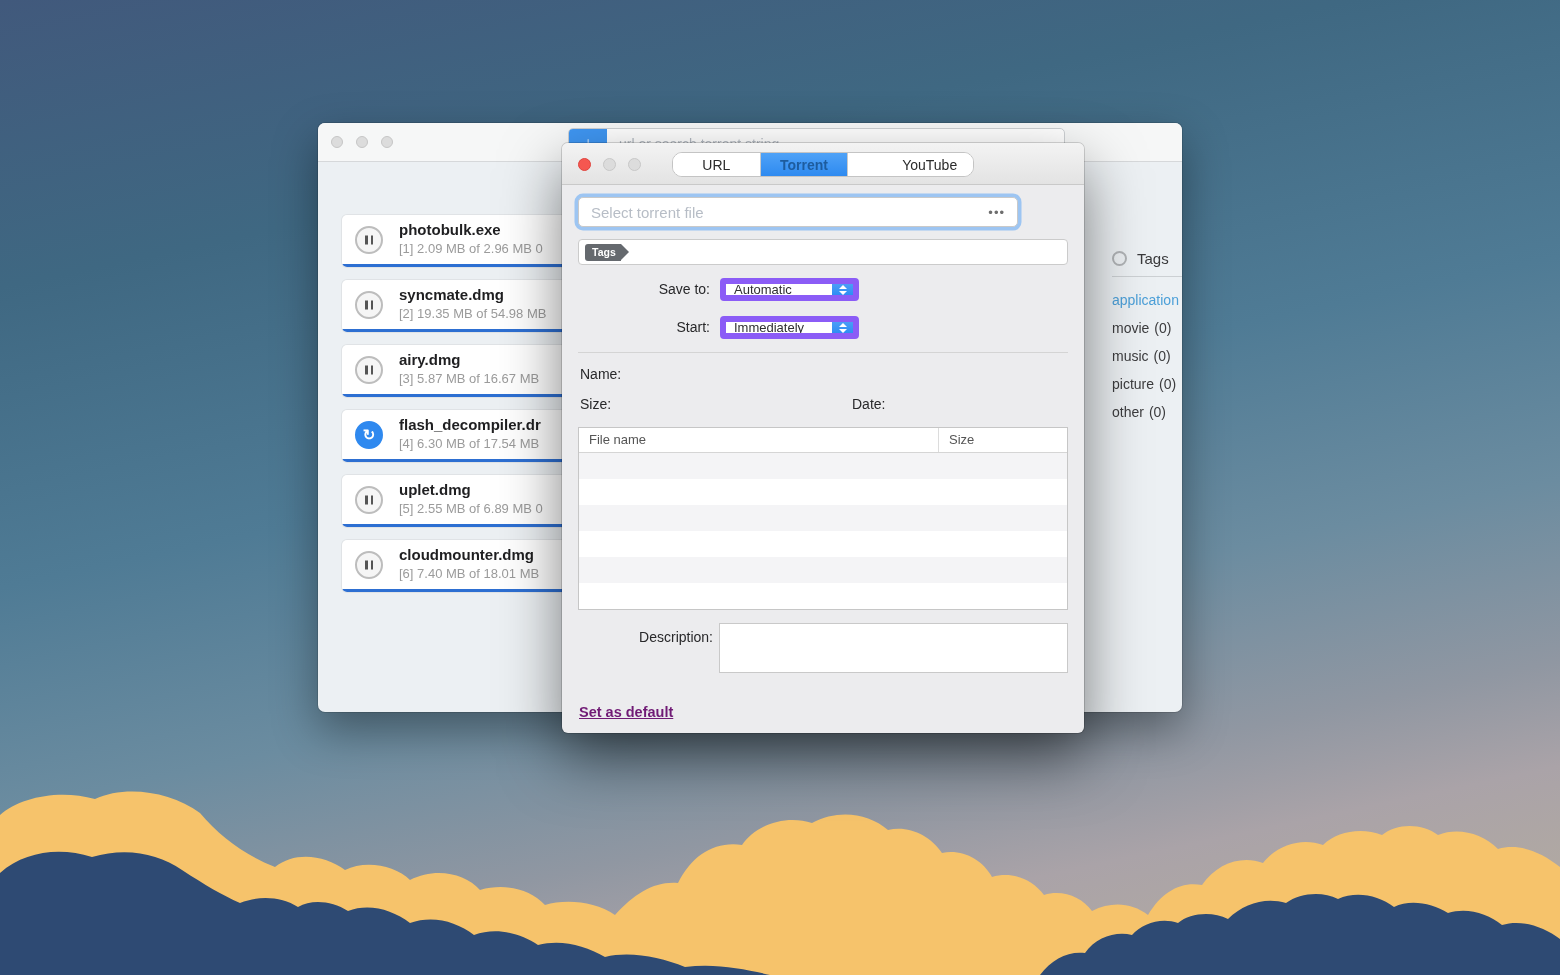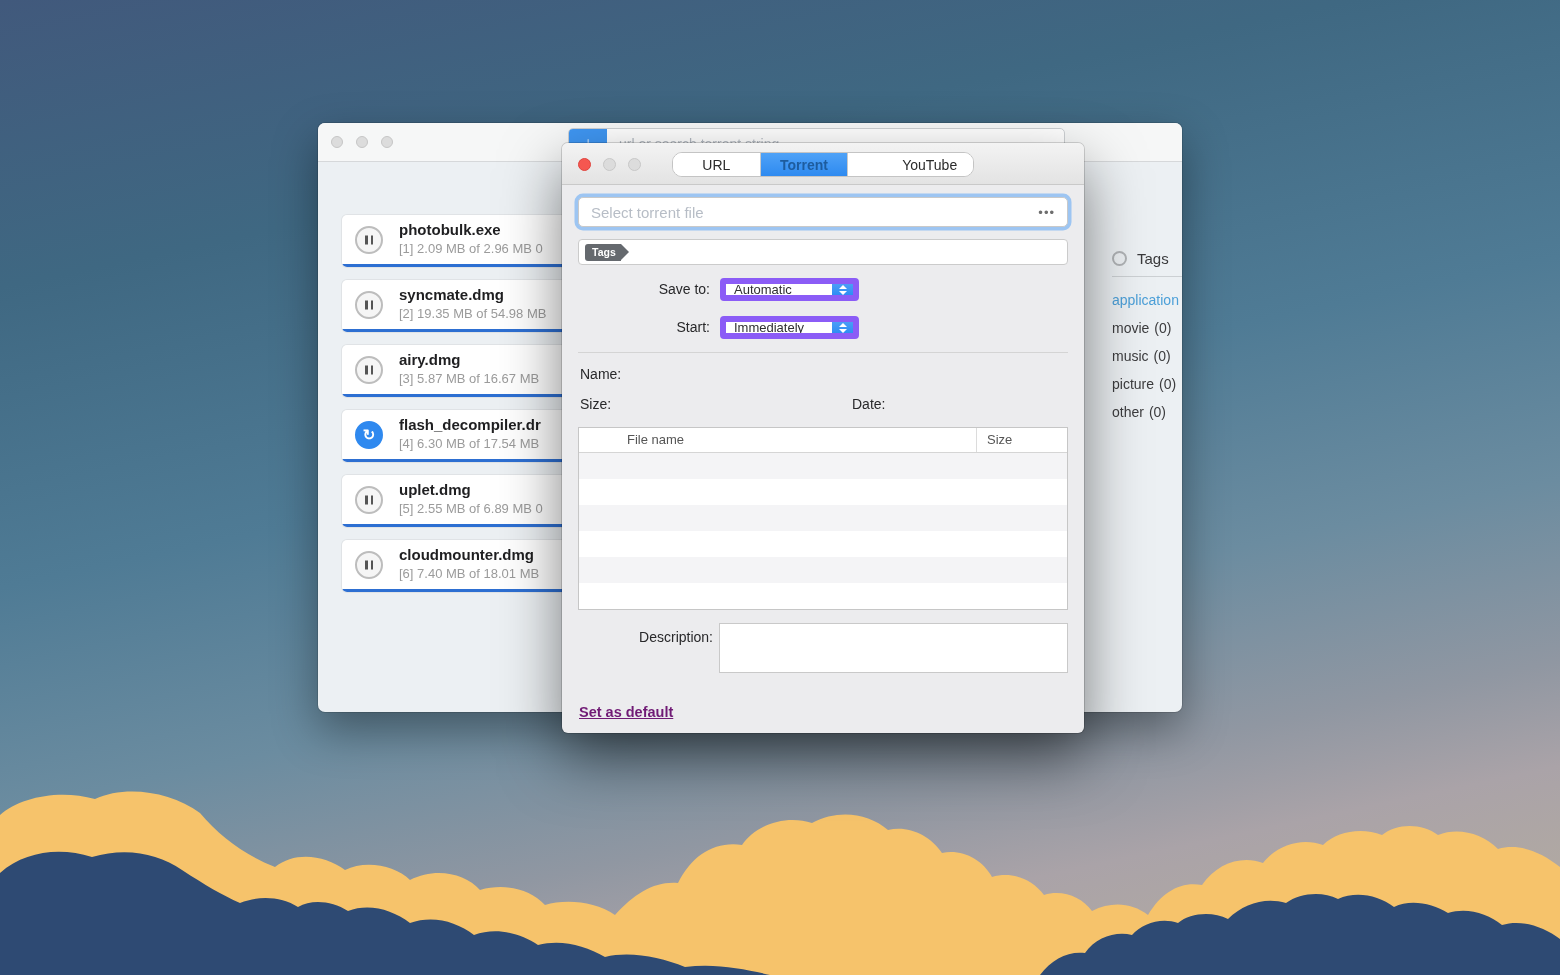--- a/index.html
+++ b/index.html
@@ -66,21 +66,21 @@
   .dlg-light { width:13px; height:13px; border-radius:50%; }
   .dlg-light.close { background:#f55750; border:1px solid #e0443e; }
   .dlg-light.dim { background:#dcdcdc; border:1px solid #c8c8c8; }
   .segmented { position:absolute; left:50%; top:9px; transform:translateX(-50%); display:flex;
                width:302px; height:25px; border:1px solid #c4c4c4; border-radius:10px; overflow:hidden; background:#fff; }
   .segment { flex:1; display:flex; align-items:center; justify-content:center; font-size:14px;
              color:#2b2b2b; background:#fff; border-right:1px solid #c9c9c9; cursor:default; }
   .segment:last-child { border-right:none;margin-left:38px; }
   .segment.selected { background:linear-gradient(#4fa2f7,#2e8af0); color:#1d5c9e; font-weight:600; }
 
-  .torrent-input { position:absolute; left:16px; top:54px; width:490px; height:30px; background:#fff;
+  .torrent-input { position:absolute; left:16px; top:54px; width:440px; height:30px; background:#fff;
                    border:1px solid #c9c9c9; border-radius:5px; display:flex; align-items:center;
                    box-shadow:0 0 0 3.5px rgba(92,166,245,.55); }
   .torrent-input input { flex:1; border:none; outline:none; height:100%; padding:0 12px; font-size:15px;
                          font-family:"Liberation Sans",sans-serif; background:transparent; color:#333; }
   .torrent-input input::placeholder { color:#b7bdc6; }
   .more-btn { padding:0 12px; color:#6e6e6e; font-size:13px; letter-spacing:1px; cursor:default; }
 
   .tags-field { position:absolute; left:16px; top:96px; width:490px; height:26px; background:#fff;
                 border:1px solid #cbcbcb; border-radius:4px; display:flex; align-items:center; padding-left:6px; }
   .tag-pill { display:flex; align-items:center; height:17px; }
@@ -97,21 +97,21 @@
   .stepper { width:21px; height:23px; background:linear-gradient(#5aa7f7,#1f83f3); display:flex;
              flex-direction:column; align-items:center; justify-content:center; gap:2px; flex:0 0 auto; }
   .chev-up { width:0; height:0; border-left:4px solid transparent; border-right:4px solid transparent; border-bottom:4.5px solid #fff; }
   .chev-dn { width:0; height:0; border-left:4px solid transparent; border-right:4px solid transparent; border-top:4.5px solid #fff; }
 
   .dlg-sep { position:absolute; left:16px; top:209px; width:490px; height:1px; background:#d4d4d4; }
   .meta-label { position:absolute; font-size:14px; color:#28282a; }
 
   .file-table { position:absolute; left:16px; top:284px; width:490px; height:183px; background:#fff;
                 border:1px solid #c6c6c6; }
-  .ft-header { display:flex; height:25px; border-bottom:1px solid #d5d5d5; background:#fff;padding-left:38px; }
+  .ft-header { display:flex; height:25px; border-bottom:1px solid #d5d5d5; background:#fff; }
   .ft-col { font-size:13px; color:#555; line-height:24px; padding-left:10px; }
   .ft-col.name { width:360px; border-right:1px solid #dcdcdc; }
   .ft-col.size { flex:1; }
   .ft-row { height:26px; }
   .ft-row:nth-child(even) { background:#f4f4f6; }
 
   .desc-label { position:absolute; left:16px; top:486px; width:135px; text-align:right; font-size:14px; color:#28282a; }
   .desc-area { position:absolute; left:157px; top:480px; width:349px; height:50px; background:#fff;
                border:1px solid #c9c9c9; resize:none; outline:none; font-family:"Liberation Sans",sans-serif;
                font-size:13px; color:#333; padding:4px 6px; }

